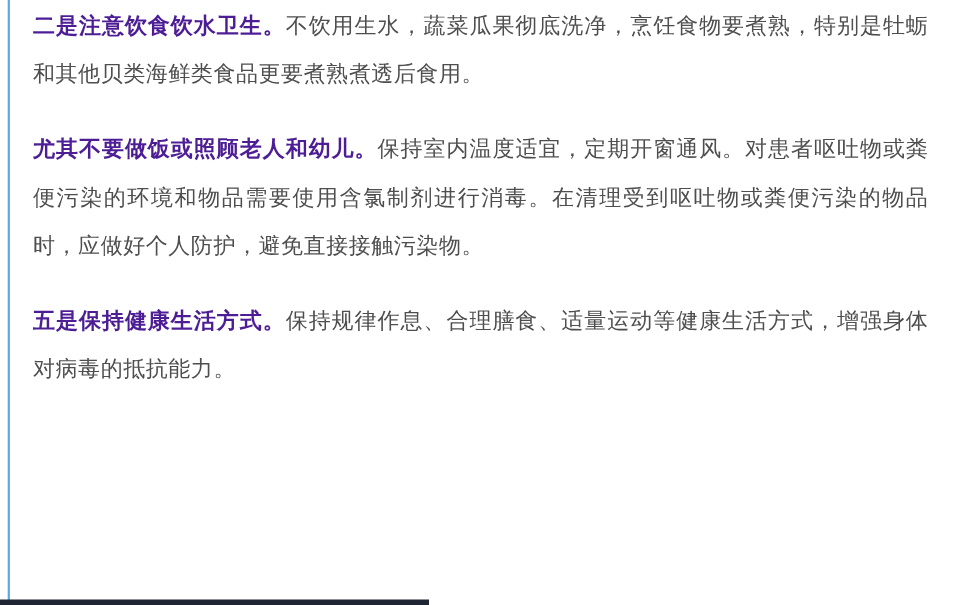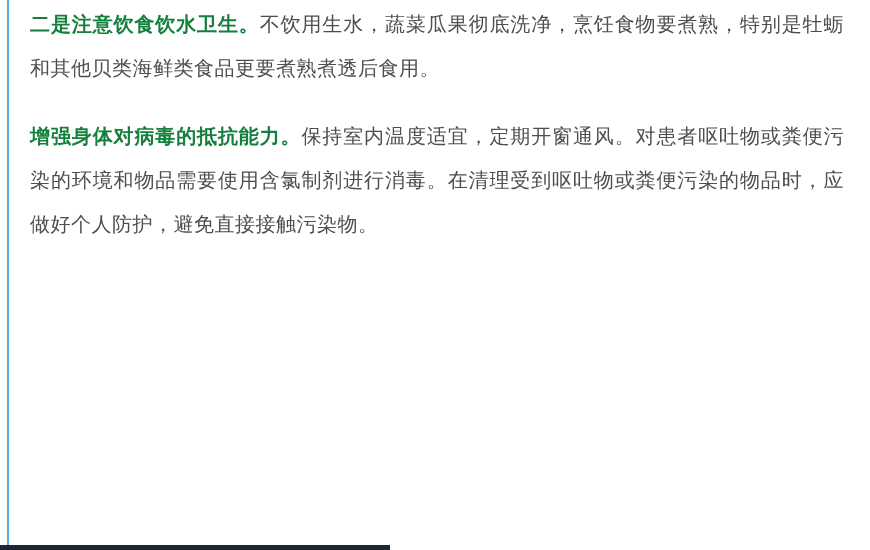--- a/index.html
+++ b/index.html
@@ -36,39 +36,40 @@
     margin: 0 0 24px 0;
     font-size: 20px;
     line-height: 44px;
     color: #4e4e4e;
     letter-spacing: 0.5px;
     text-align: justify;
     text-justify: inter-ideograph;
   }
   .para .lead {
     font-weight: 700;
-    color: #15803d;
+    color: #4c1d95;
   }
   .bottom-bar {
     position: absolute;
     left: 0;
     bottom: 0;
     width: 390px;
     height: 5px;
     background: #1f2532;
   }
 </style>
 </head>
 <body>
 
 <div class="page">
   <div class="left-rule"></div>
 
   <div class="article">
     <p class="para"><strong class="lead">二是注意饮食饮水卫生。</strong><span class="body-text">不饮用生水，蔬菜瓜果彻底洗净，烹饪食物要煮熟，特别是牡蛎和其他贝类海鲜类食品更要煮熟煮透后食用。</span></p>
 
 
-    <p class="para"><strong class="lead">增强身体对病毒的抵抗能力。</strong><span class="body-text">保持室内温度适宜，定期开窗通风。对患者呕吐物或粪便污染的环境和物品需要使用含氯制剂进行消毒。在清理受到呕吐物或粪便污染的物品时，应做好个人防护，避免直接接触污染物。</span></p>
+    <p class="para"><strong class="lead">尤其不要做饭或照顾老人和幼儿。</strong><span class="body-text">保持室内温度适宜，定期开窗通风。对患者呕吐物或粪便污染的环境和物品需要使用含氯制剂进行消毒。在清理受到呕吐物或粪便污染的物品时，应做好个人防护，避免直接接触污染物。</span></p>
 
+    <p class="para"><strong class="lead">五是保持健康生活方式。</strong><span class="body-text">保持规律作息、合理膳食、适量运动等健康生活方式，增强身体对病毒的抵抗能力。</span></p>
   </div>
 
   <div class="bottom-bar"></div>
 </div>
 
 </body></html>

